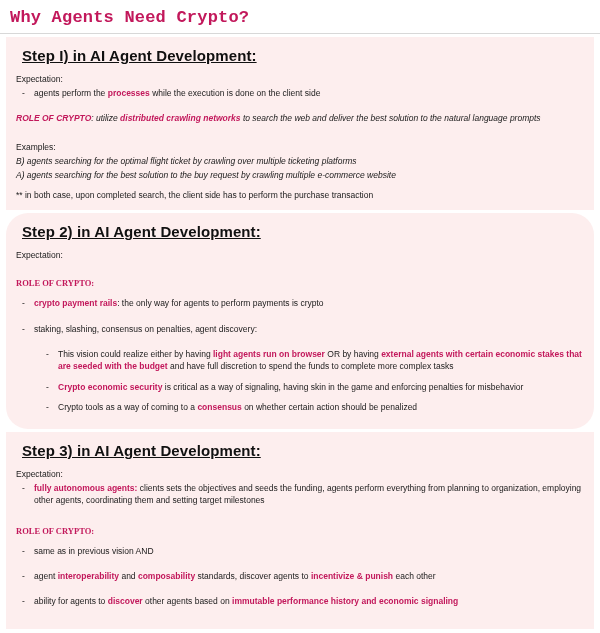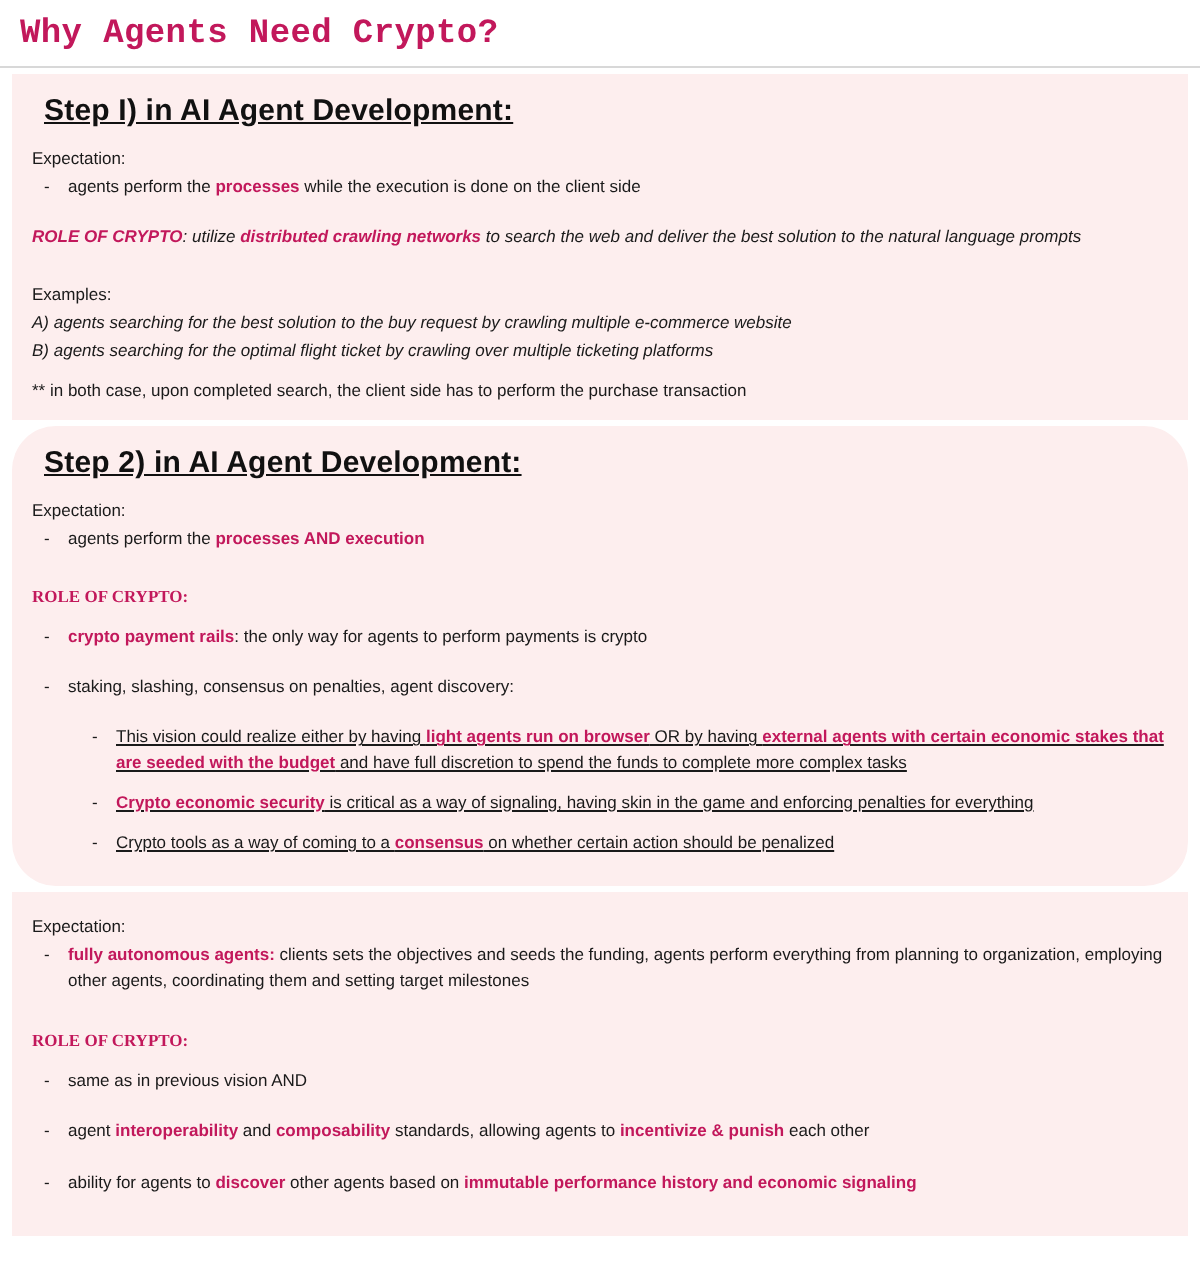--- a/index.html
+++ b/index.html
@@ -77,21 +77,20 @@
     position: relative;
     color: #1a1a1a;
   }
   .dash-item:before {
     content: "-";
     position: absolute;
     left: 6px;
   }
   .dash-item.l2 {
     padding-left: 42px;
-    text-decoration: underline;
   }
   .dash-item.l2:before {
     left: 30px;
   }
   .hl {
     color: #c2185b;
     font-weight: bold;
     margin-top: 26px;
   }
   .note {
@@ -112,55 +111,55 @@
   <div class="title-rule"></div>
 
   <div class="section">
     <div class="section-heading">Step I) in AI Agent Development:</div>
     <div class="lbl">Expectation:</div>
     <div class="dash-item" id="s1-exp"><span>agents perform the </span><span class="hl">processes</span><span> while the execution is done on the client side</span></div>
     <div class="row-spacer-md"></div>
     <div class="line" id="s1-role"><span class="hl">ROLE OF CRYPTO</span><span>: utilize </span><span class="hl">distributed crawling networks</span><span> to search the web and deliver the best solution to the natural language prompts</span></div>
     <div class="row-spacer-md"></div>
     <div class="lbl">Examples:</div>
+    <div class="line">B) agents searching for the optimal flight ticket by crawling over multiple ticketing platforms</div>
     <div class="line">A) agents searching for the best solution to the buy request by crawling multiple e-commerce website</div>
-    <div class="line">B) agents searching for the optimal flight ticket by crawling over multiple ticketing platforms</div>
     <div class="note">** in both case, upon completed search, the client side has to perform the purchase transaction</div>
   </div>
 
   <div class="section sec2">
     <div class="section-heading">Step 2) in AI Agent Development:</div>
     <div class="lbl">Expectation:</div>
-    <div class="dash-item" id="s2-exp"><span>agents perform the </span><span class="hl">processes AND execution</span></div>
     <div class="row-spacer-md"></div>
     <div class="lbl bold-pink">ROLE OF CRYPTO:</div>
     <div class="row-spacer-sm"></div>
     <div id="s2-bullets">
         <div class="dash-item"><span class="hl">crypto payment rails</span><span>: the only way for agents to perform payments is crypto</span></div>
         <div class="row-spacer-md"></div>
         <div class="dash-item"><span>staking, slashing, consensus on penalties, agent discovery:</span></div>
         <div class="row-spacer-md"></div>
         <div class="dash-item l2"><span>This vision could realize either by having </span><span class="hl">light agents run on browser</span><span> OR by having </span><span class="hl">external agents with certain economic stakes that are seeded with the budget</span><span> and have full discretion to spend the funds to complete more complex tasks</span></div>
         <div class="row-spacer-sm"></div>
-        <div class="dash-item l2"><span class="hl">Crypto economic security</span><span> is critical as a way of signaling, having skin in the game and enforcing penalties for everything</span></div>
+        <div class="dash-item l2"><span class="hl">Crypto economic security</span><span> is critical as a way of signaling, having skin in the game and enforcing penalties for misbehavior</span></div>
         <div class="row-spacer-sm"></div>
         <div class="dash-item l2"><span>Crypto tools as a way of coming to a </span><span class="hl">consensus</span><span> on whether certain action should be penalized</span></div>
         <div class="row-spacer-sm"></div>
       </div>
   </div>
 
   <div class="section">
+    <div class="section-heading">Step 3) in AI Agent Development:</div>
     <div class="lbl">Expectation:</div>
     <div class="dash-item" id="s3-exp"><span class="hl">fully autonomous agents:</span><span> clients sets the objectives and seeds the funding, agents perform everything from planning to organization, employing other agents, coordinating them and setting target milestones</span></div>
     <div class="big-gap"></div>
     <div class="lbl bold-pink">ROLE OF CRYPTO:</div>
     <div class="row-spacer-sm"></div>
     <div id="s3-bullets">
         <div class="dash-item"><span>same as in previous vision AND</span></div>
         <div class="row-spacer-md"></div>
-        <div class="dash-item"><span>agent </span><span class="hl">interoperability</span><span> and </span><span class="hl">composability</span><span> standards, allowing agents to </span><span class="hl">incentivize &amp; punish</span><span> each other</span></div>
+        <div class="dash-item"><span>agent </span><span class="hl">interoperability</span><span> and </span><span class="hl">composability</span><span> standards, discover agents to </span><span class="hl">incentivize &amp; punish</span><span> each other</span></div>
         <div class="row-spacer-md"></div>
         <div class="dash-item"><span>ability for agents to </span><span class="hl">discover</span><span> other agents based on </span><span class="hl">immutable performance history and economic signaling</span></div>
         <div class="row-spacer-md"></div>
       </div>
   </div>
 
 </div>
 
 </body></html>

